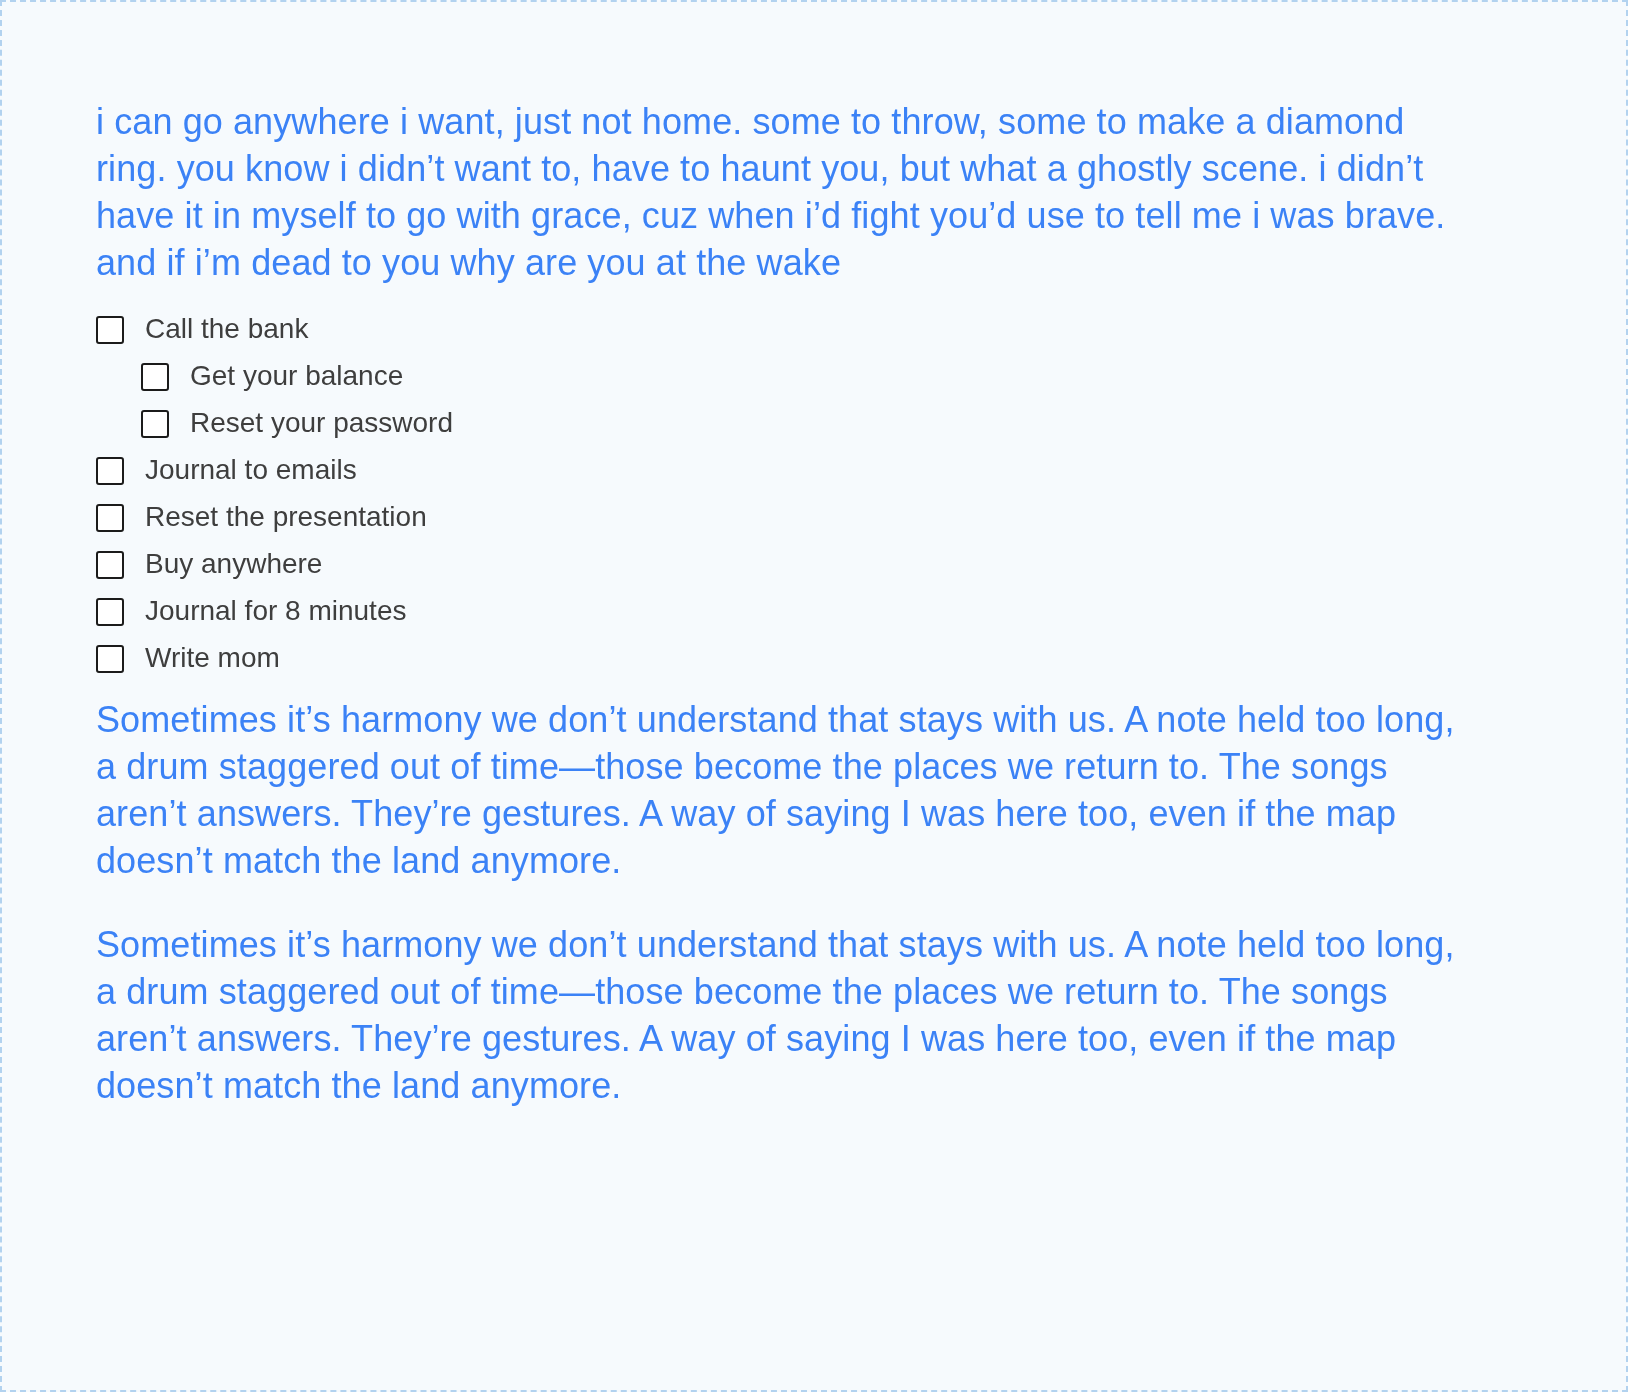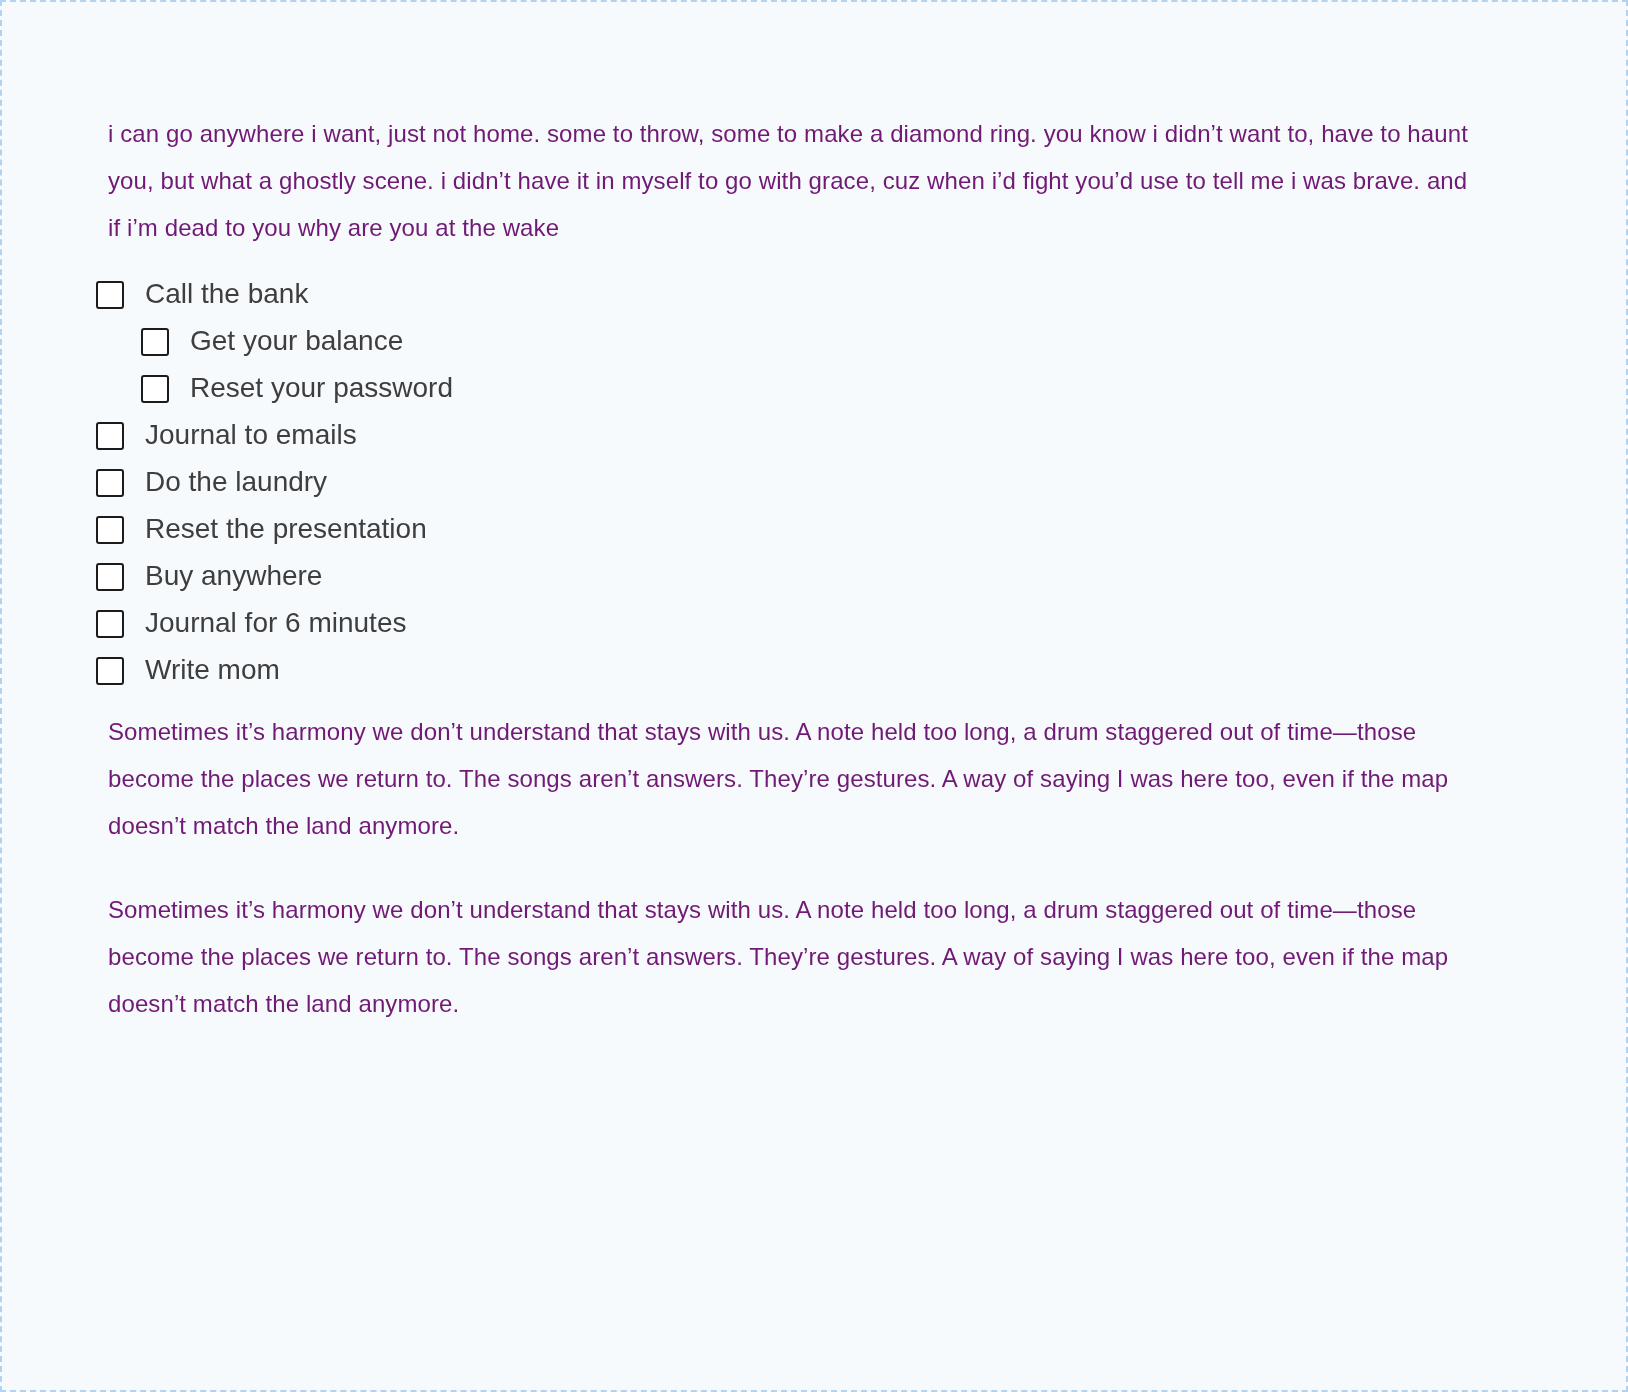--- a/index.html
+++ b/index.html
@@ -11,25 +11,25 @@
     border: 2px dashed #b2d2ef;
     overflow: hidden;
     font-family: "Liberation Sans", sans-serif;
     color: #3e3e3e;
   }
   .content {
     padding: 96px 0 0 94px;
   }
   p.para {
     width: 1375px;
-    margin: 12px;
-    font-size: 24px;
+    margin: 0;
+    font-size: 36px;
     line-height: 47px;
     letter-spacing: 0.1px;
-    color: #701a75;
+    color: #3b82f6;
   }
   ul.checklist {
     list-style: none;
     margin: 28px 0 0 0;
     padding: 0;
   }
   li.task {
     display: flex;
     align-items: flex-end;
     height: 30px;
@@ -76,33 +76,29 @@
       <li class="task nested">
         <span class="checkbox" role="checkbox" aria-checked="false"></span>
         <span class="task-label">Reset your password</span>
       </li>
       <li class="task">
         <span class="checkbox" role="checkbox" aria-checked="false"></span>
         <span class="task-label">Journal to emails</span>
       </li>
       <li class="task">
         <span class="checkbox" role="checkbox" aria-checked="false"></span>
-        <span class="task-label">Do the laundry</span>
-      </li>
-      <li class="task">
-        <span class="checkbox" role="checkbox" aria-checked="false"></span>
         <span class="task-label">Reset the presentation</span>
       </li>
       <li class="task">
         <span class="checkbox" role="checkbox" aria-checked="false"></span>
         <span class="task-label">Buy anywhere</span>
       </li>
       <li class="task">
         <span class="checkbox" role="checkbox" aria-checked="false"></span>
-        <span class="task-label">Journal for 6 minutes</span>
+        <span class="task-label">Journal for 8 minutes</span>
       </li>
       <li class="task">
         <span class="checkbox" role="checkbox" aria-checked="false"></span>
         <span class="task-label">Write mom</span>
       </li>
     </ul>
 
   <p class="para closing-1">Sometimes it’s harmony we don’t understand that stays with us. A note held too long, a drum staggered out of time—those become the places we return to. The songs aren’t answers. They’re gestures. A way of saying I was here too, even if the map doesn’t match the land anymore.</p>
 
   <p class="para closing-2">Sometimes it’s harmony we don’t understand that stays with us. A note held too long, a drum staggered out of time—those become the places we return to. The songs aren’t answers. They’re gestures. A way of saying I was here too, even if the map doesn’t match the land anymore.</p>

